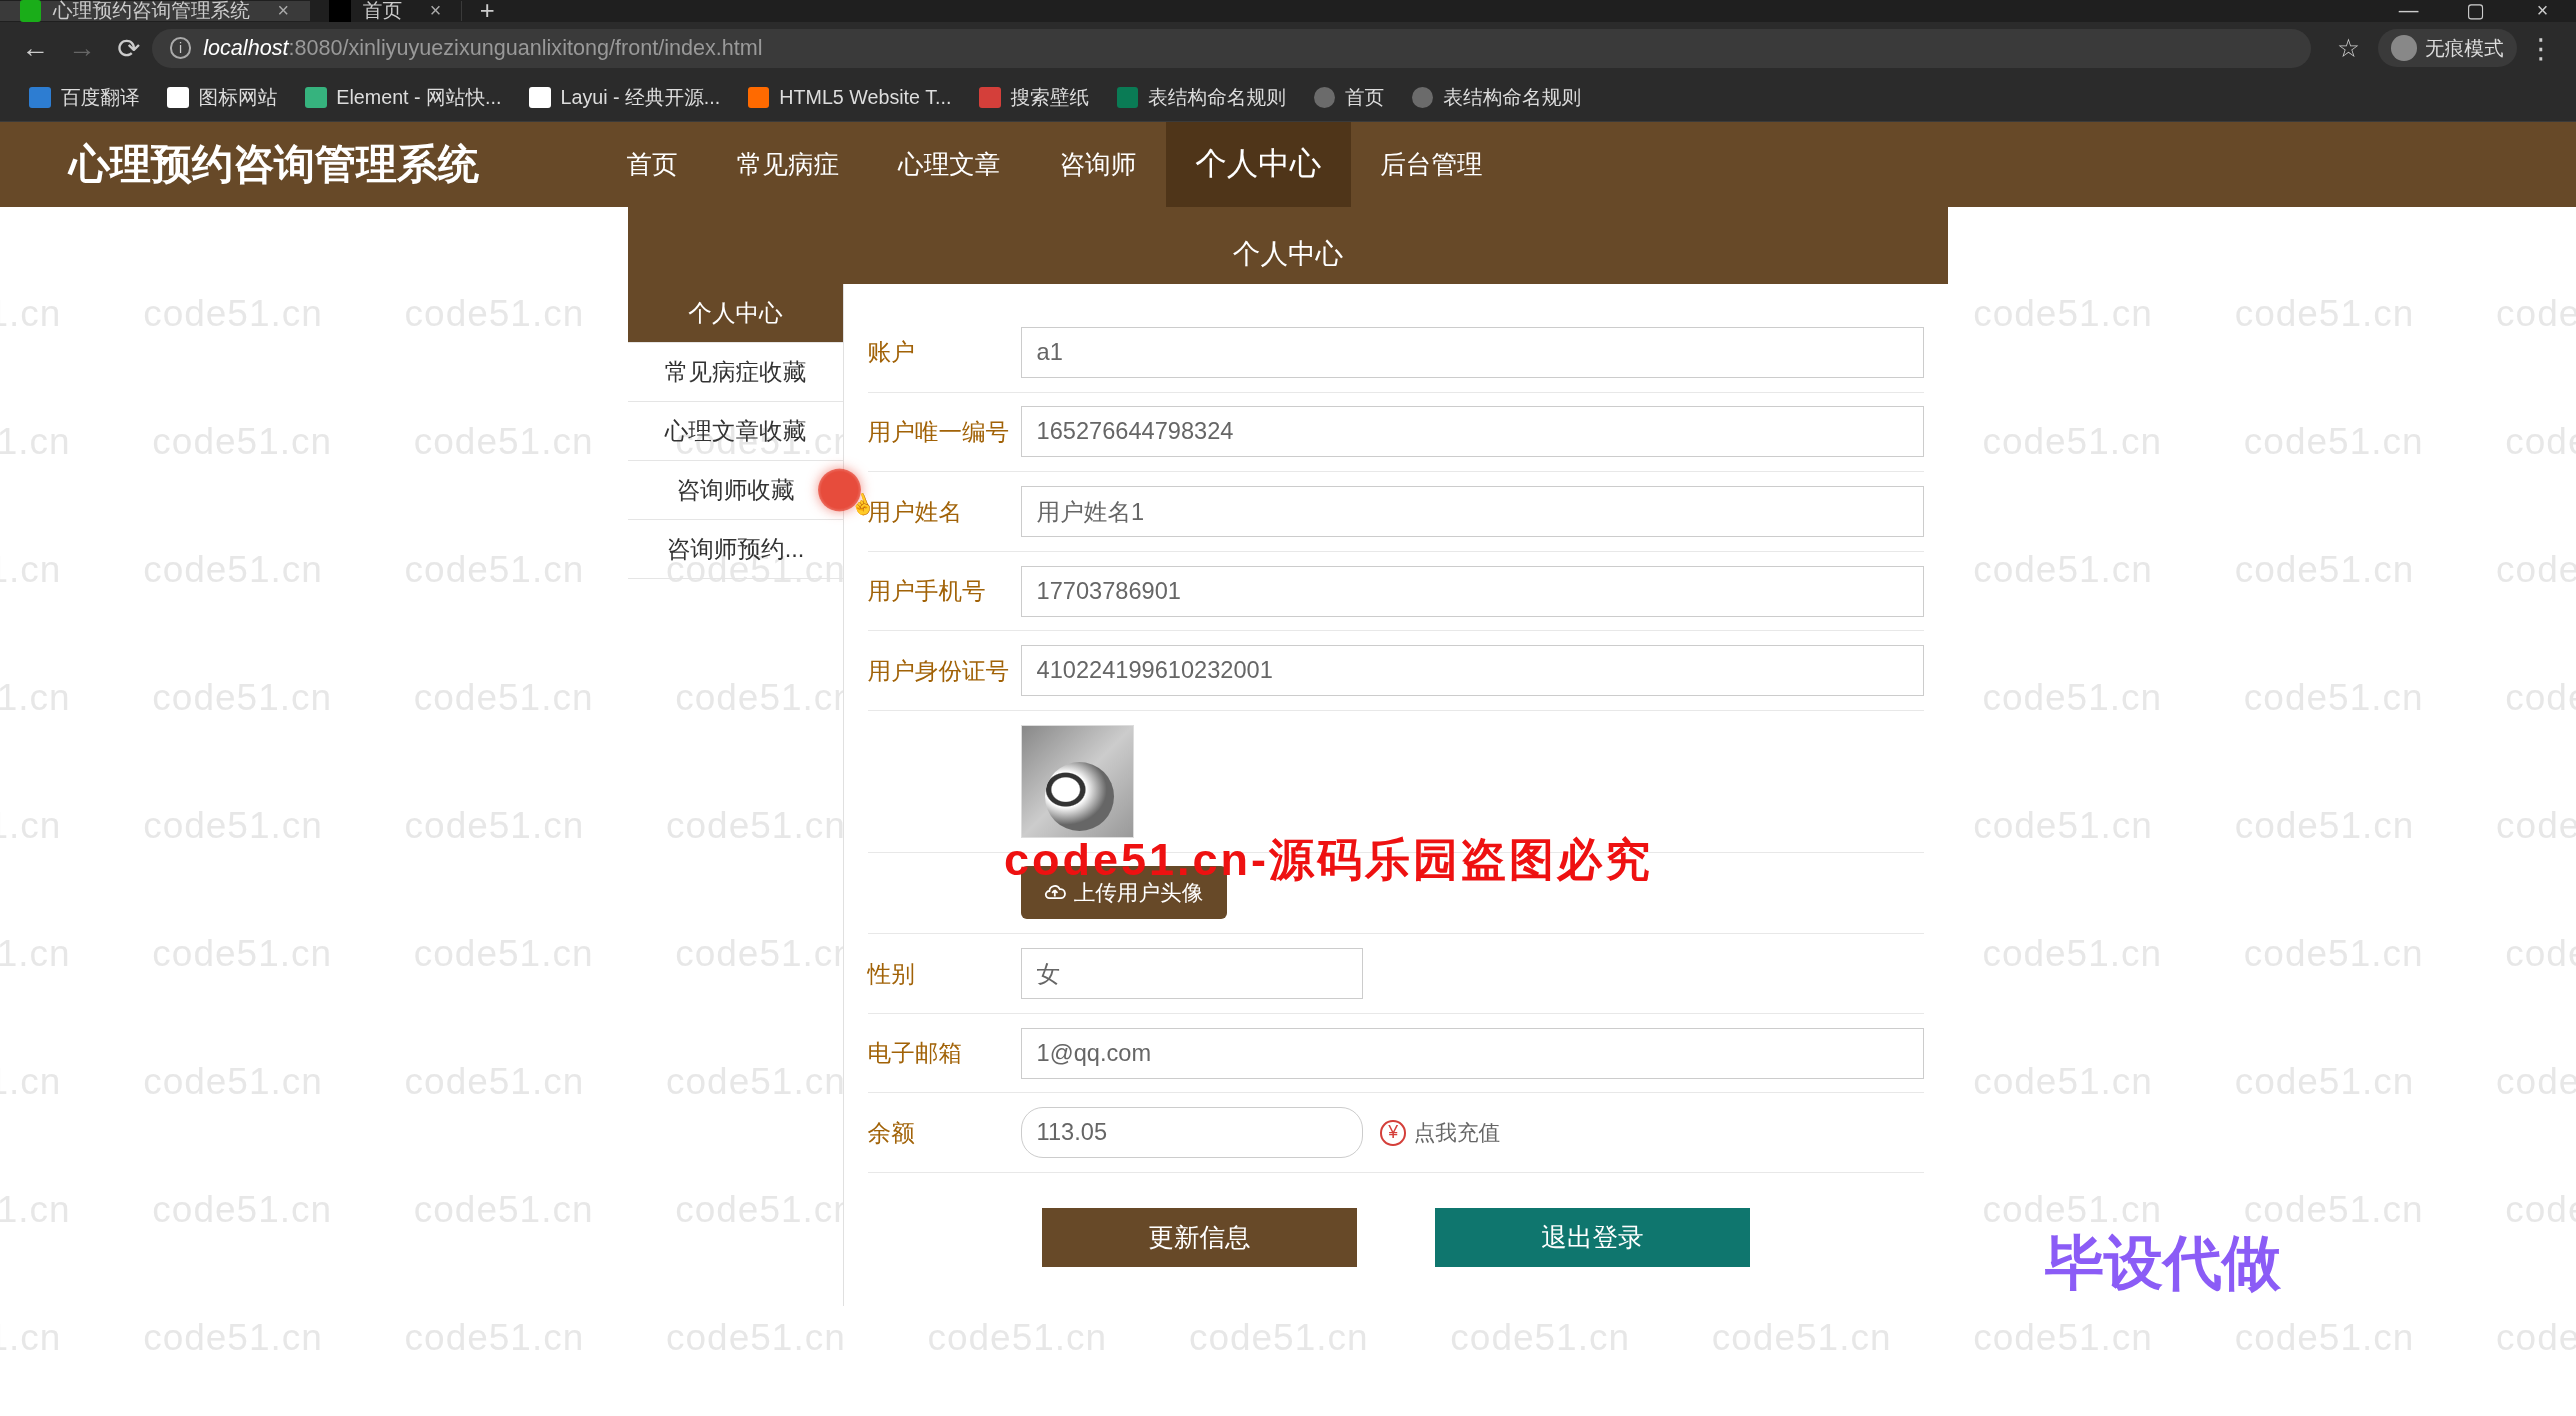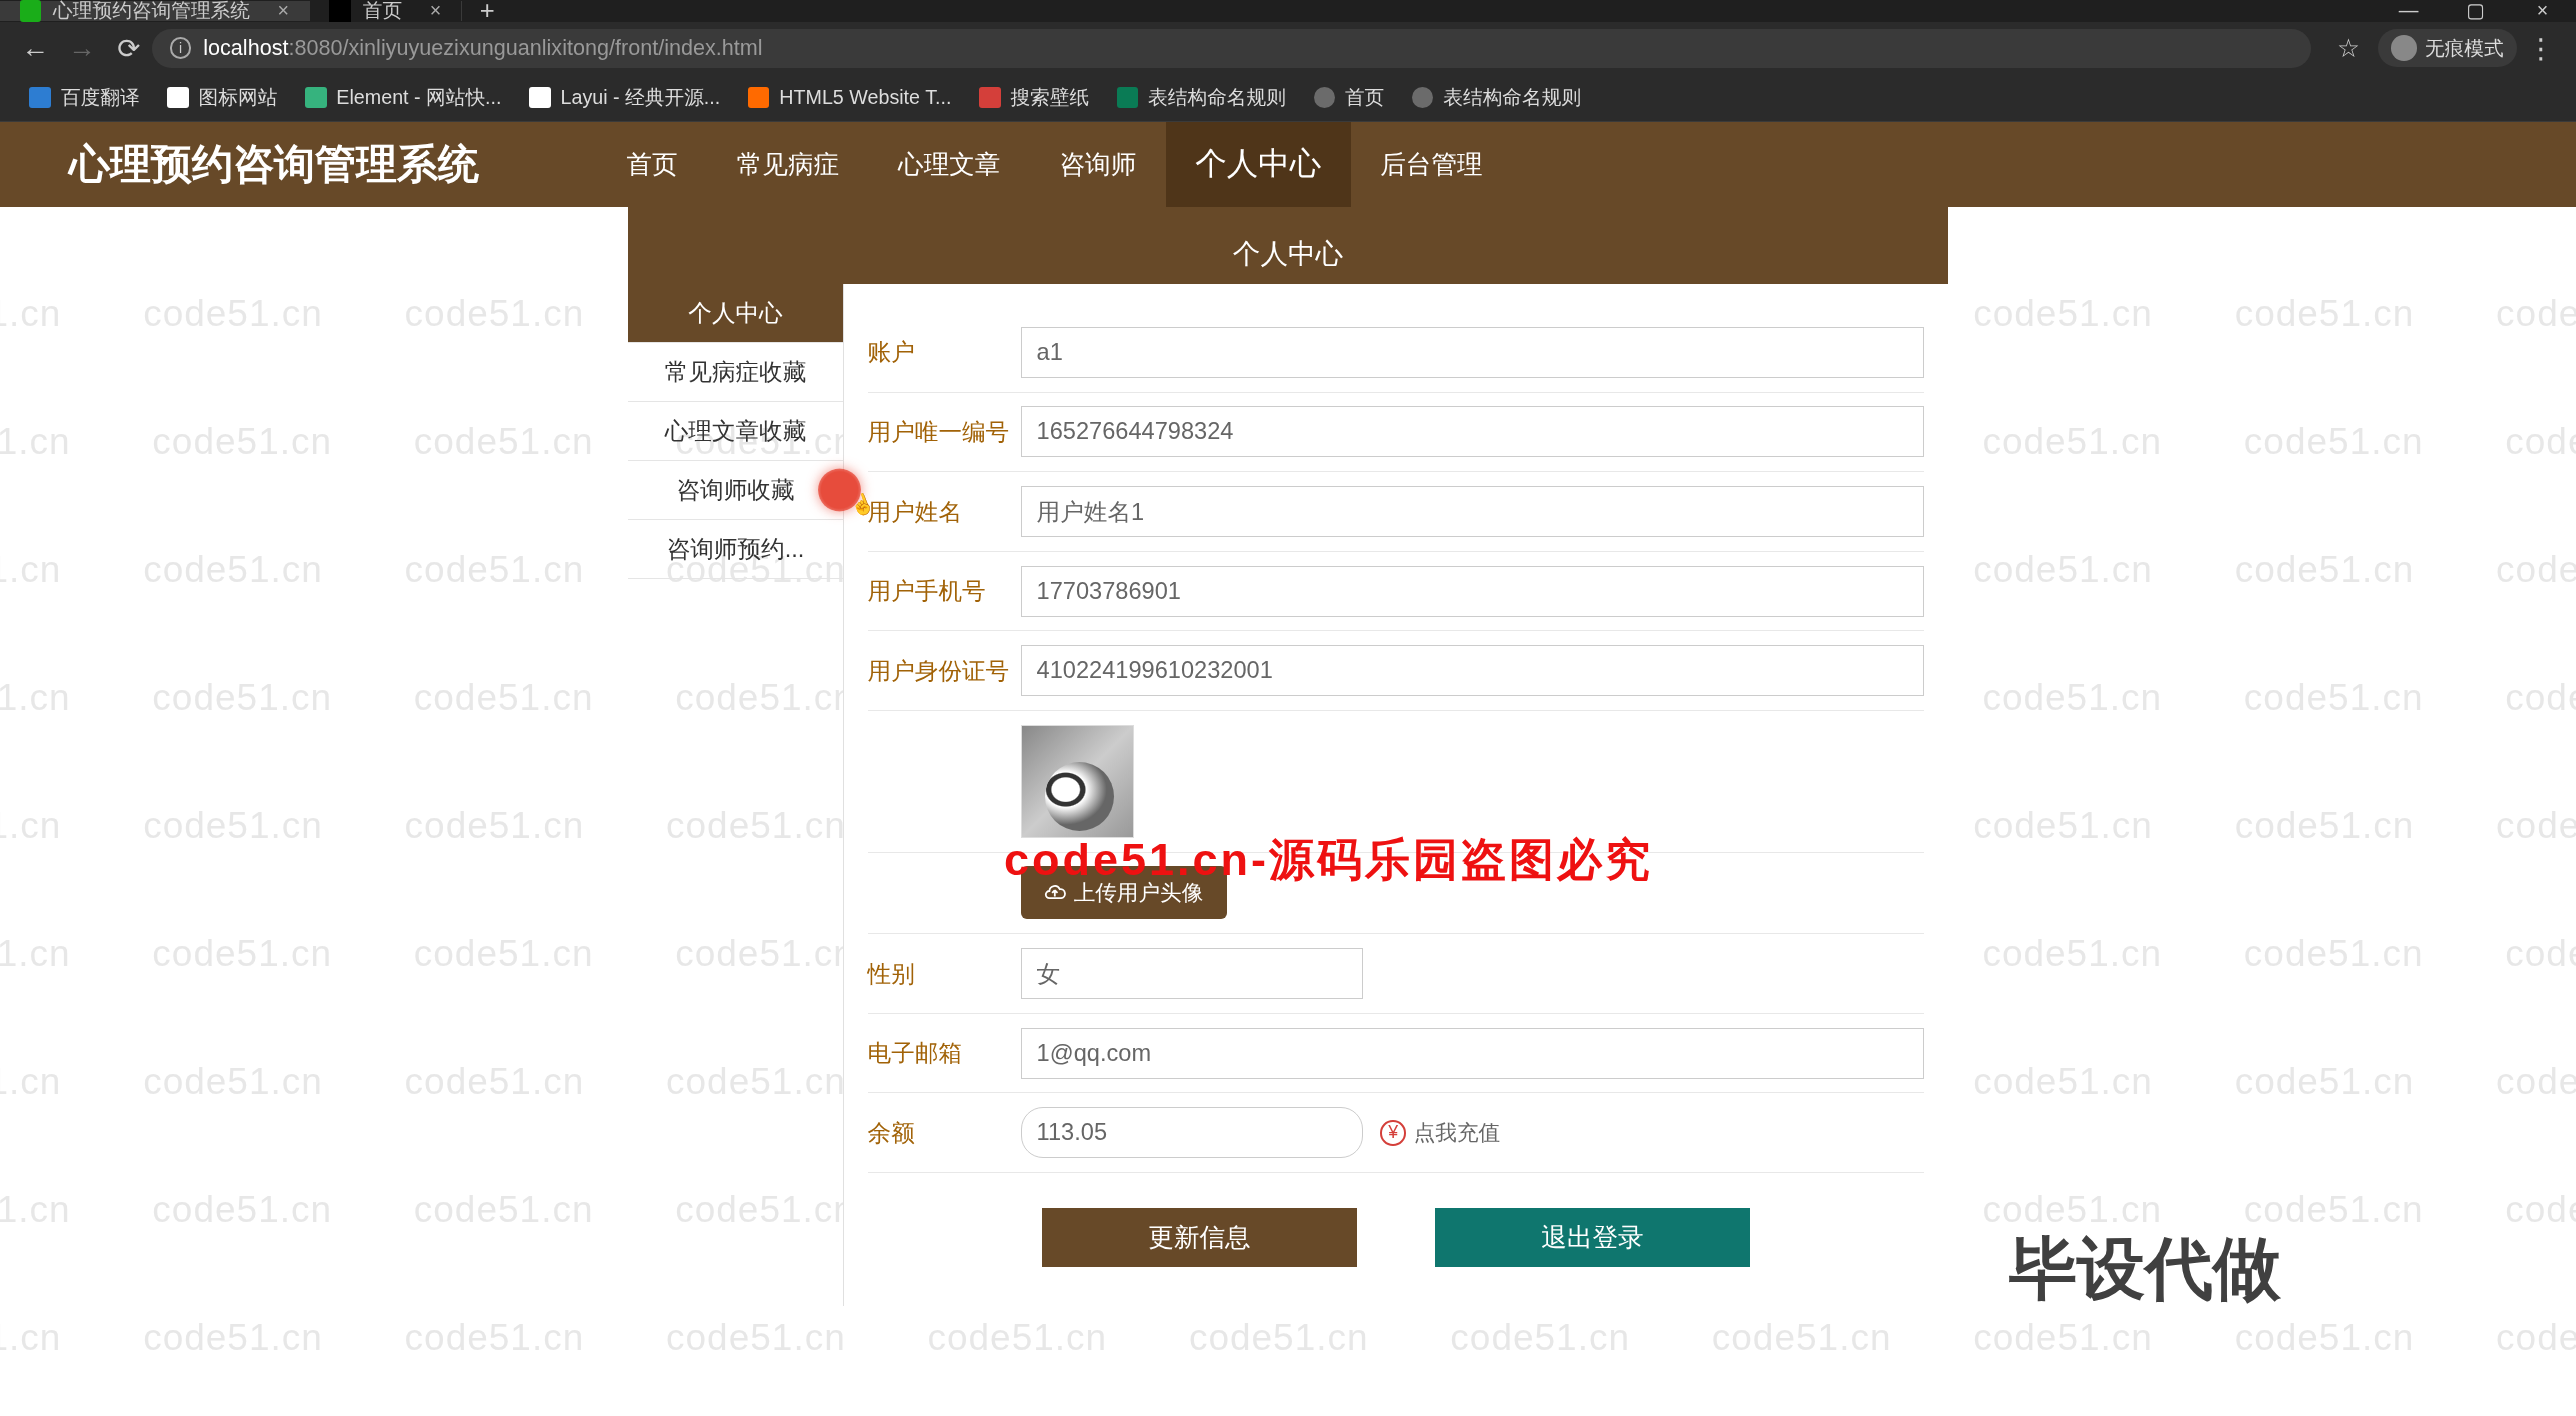--- a/index.html
+++ b/index.html
@@ -80,21 +80,21 @@
   color: #ccc;
   font-size: 21.6px;
 }
 .addr .info-icon {
   width: 21.6px; height: 21.6px;
   border: 2px solid #aaa;
   border-radius: 50%;
   display: flex; align-items: center; justify-content: center;
   font-size: 13.8px; margin-right: 11.8px;
 }
-.addr .host { color: #fff; }
+.addr .host { color: #fff; font-style: italic; }
 .addr .path { color: #999; }
 .right-icons {
   display: flex; align-items: center;
   margin-left: 15.7px;
 }
 .right-icons .star, .right-icons .puzzle {
   color: #ccc; font-size: 25.6px; margin: 0 9.8px;
 }
 .guest {
   display: flex; align-items: center;
@@ -355,22 +355,22 @@
   font-weight: 700;
   letter-spacing: 3px;
   z-index: 5;
   pointer-events: none;
   font-family: "SimHei", sans-serif;
 }
 .black-overlay {
   position: absolute;
   right: 295px;
   top: 1102px;
-  font-size: 68px;
-  color: #404040;
+  font-size: 59px;
+  color: #8b5cf6;
   font-weight: 900;
   z-index: 5;
   pointer-events: none;
   font-family: "SimHei", sans-serif;
 }
 </style>
 </head>
 <body>
 
 <div class="browser-chrome">

